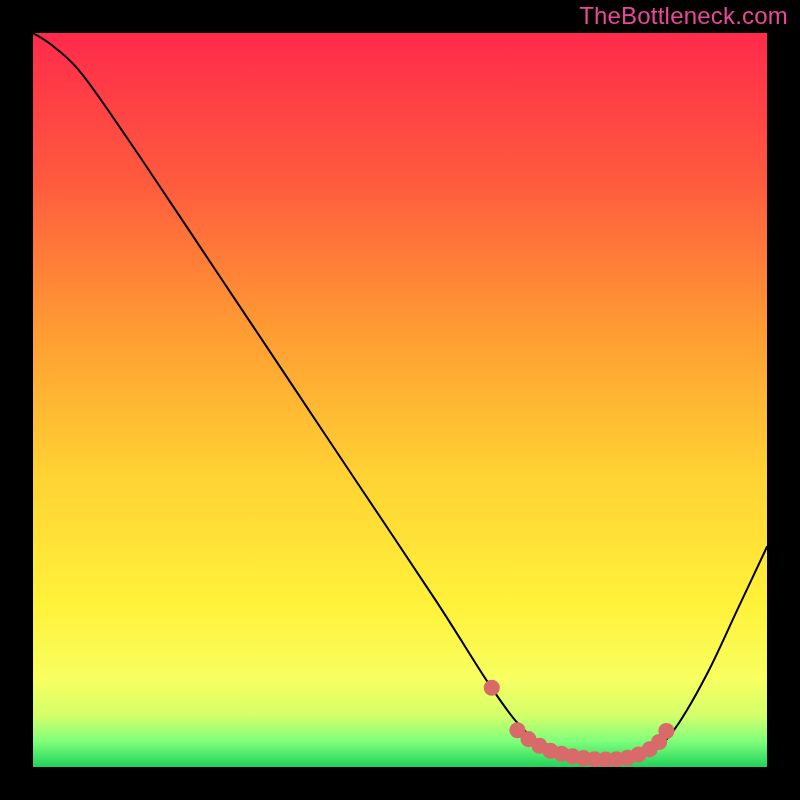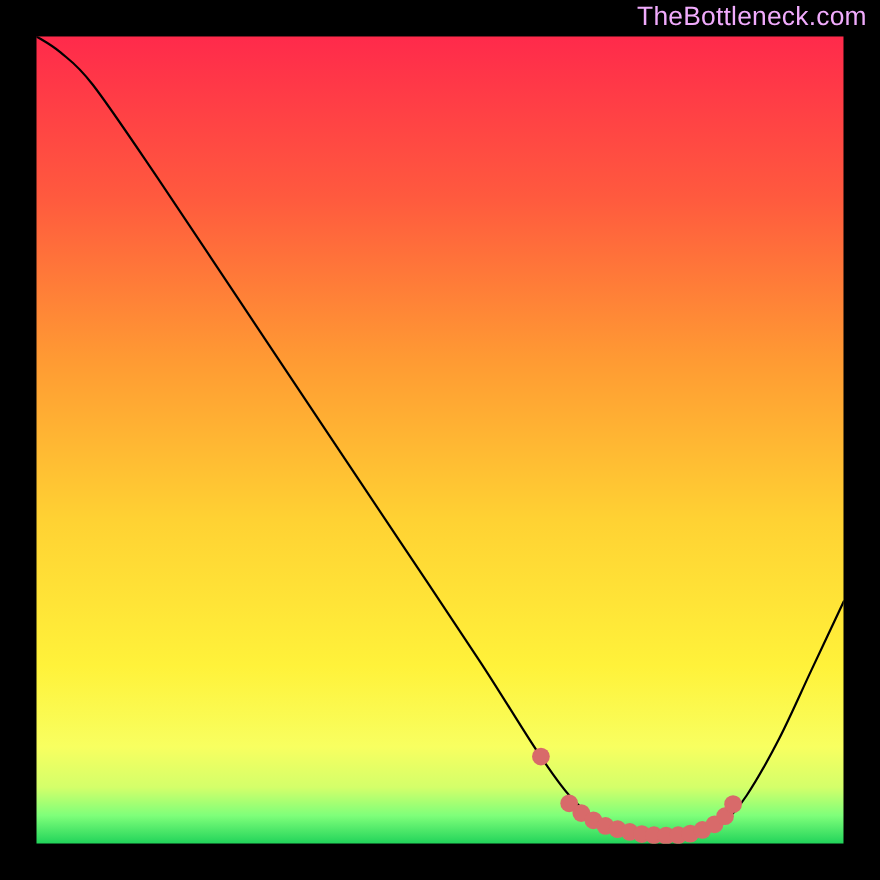--- a/index.html
+++ b/index.html
@@ -16,21 +16,21 @@
     left: 0;
     top: 0;
     width: 800px;
     height: 800px;
     background: #000;
   }
   .watermark {
     position: absolute;
     top: 2px;
     right: 12px;
-    color: #f0abfc;
+    color: #ec4899;
     font-size: 24px;
     font-weight: 500;
     letter-spacing: 0.2px;
     user-select: none;
   }
   .plot {
     position: absolute;
     left: 33px;
     top: 33px;
     width: 734px;

